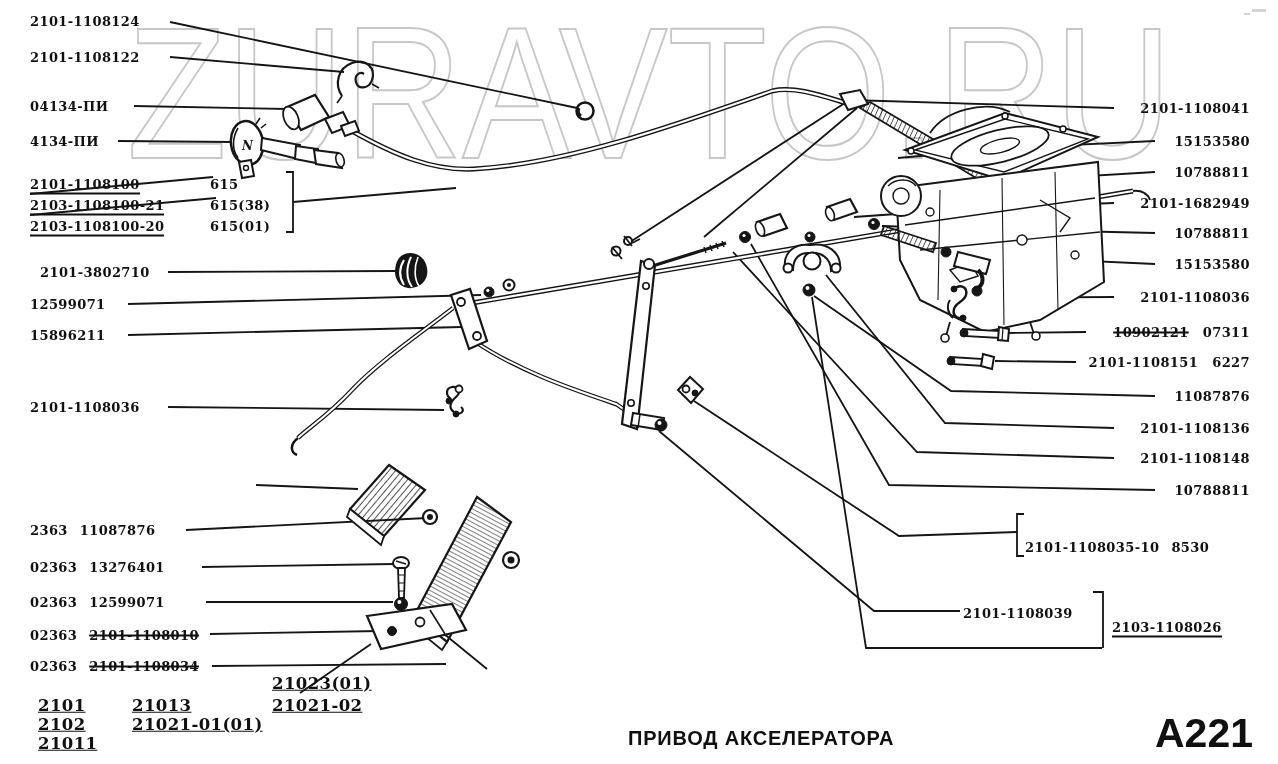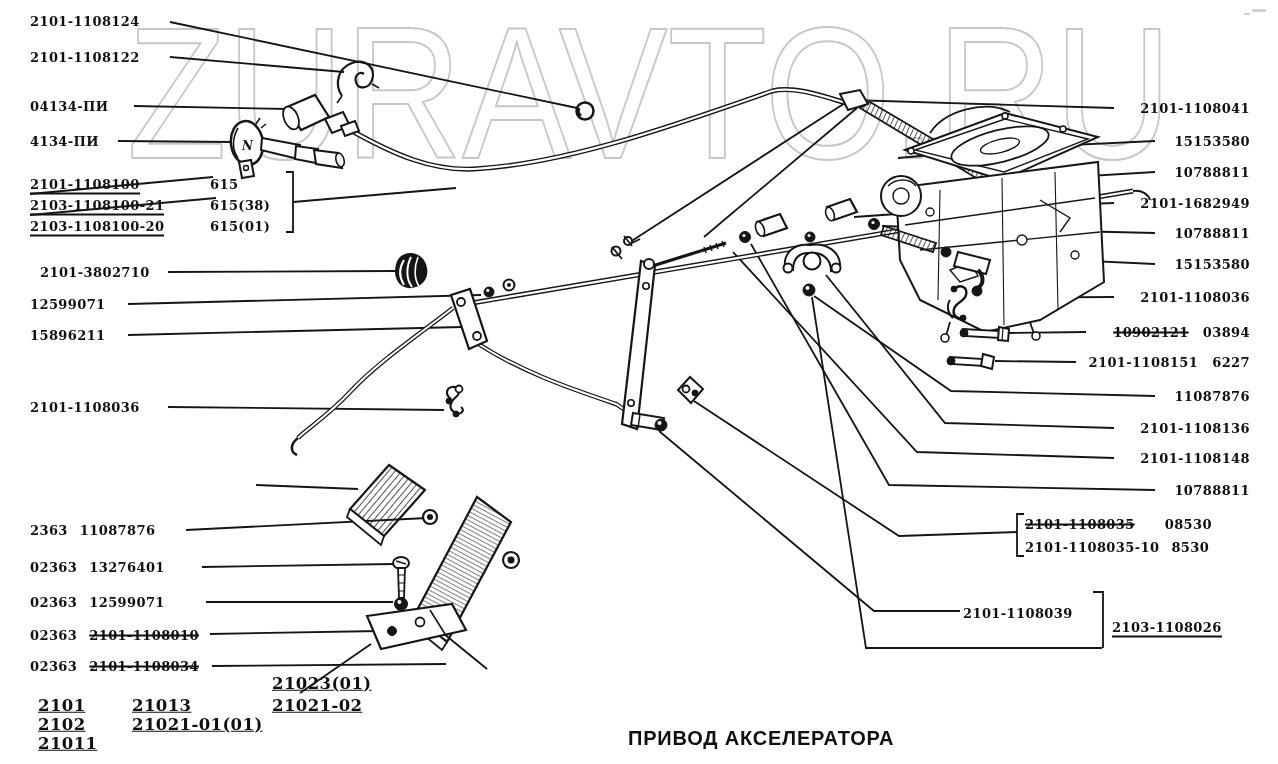--- a/index.html
+++ b/index.html
@@ -287,38 +287,38 @@
   <div class="lbl" style="left:30px;top:635px"><span class="pfx">02363</span><span class="strike">2101-1108010</span></div>
   <div class="lbl" style="left:30px;top:666px"><span class="pfx">02363</span><span class="strike">2101-1108034</span></div>
 
   <div class="lbl rlbl" style="top:108px">2101-1108041</div>
   <div class="lbl rlbl" style="top:141px">15153580</div>
   <div class="lbl rlbl" style="top:172px">10788811</div>
   <div class="lbl rlbl" style="top:203px">2101-1682949</div>
   <div class="lbl rlbl" style="top:233px">10788811</div>
   <div class="lbl rlbl" style="top:264px">15153580</div>
   <div class="lbl rlbl" style="top:297px">2101-1108036</div>
-  <div class="lbl rlbl" style="top:332px"><span class="strike">10902121</span><span class="gapL">03894</span></div>
+  <div class="lbl rlbl" style="top:332px"><span class="strike">10902121</span><span class="gapL">07311</span></div>
   <div class="lbl rlbl" style="top:362px"><span>2101-1108151</span><span class="gapL">6227</span></div>
   <div class="lbl rlbl" style="top:396px">11087876</div>
   <div class="lbl rlbl" style="top:428px">2101-1108136</div>
   <div class="lbl rlbl" style="top:458px">2101-1108148</div>
   <div class="lbl rlbl" style="top:490px">10788811</div>
 
-  <div class="lbl" style="left:1025px;top:524px"><span class="strike">2101-1108035</span><span class="gapW">08530</span></div>
   <div class="lbl" style="left:1025px;top:547px"><span>2101-1108035-10</span><span class="gapS">8530</span></div>
 
   <div class="lbl" style="left:963px;top:613px">2101-1108039</div>
   <div class="lbl" style="left:1112px;top:627px"><span class="uline">2103-1108026</span></div>
 
   <div>
     <div class="lbl models" style="left:38px;top:706px">2101</div>
     <div class="lbl models" style="left:132px;top:706px">21013</div>
     <div class="lbl models" style="left:272px;top:706px">21021-02</div>
     <div class="lbl models" style="left:38px;top:725px">2102</div>
     <div class="lbl models" style="left:132px;top:725px">21021-01(01)</div>
     <div class="lbl models" style="left:272px;top:684px">21023(01)</div>
     <div class="lbl models" style="left:38px;top:744px">21011</div>
   </div>
 
   <div class="title" style="left:614px;top:738px">ПРИВОД АКСЕЛЕРАТОРА</div>
+  <div class="pagecode" style="right:25px;top:710px">A221</div>
 
 </div>
 
 </body></html>

